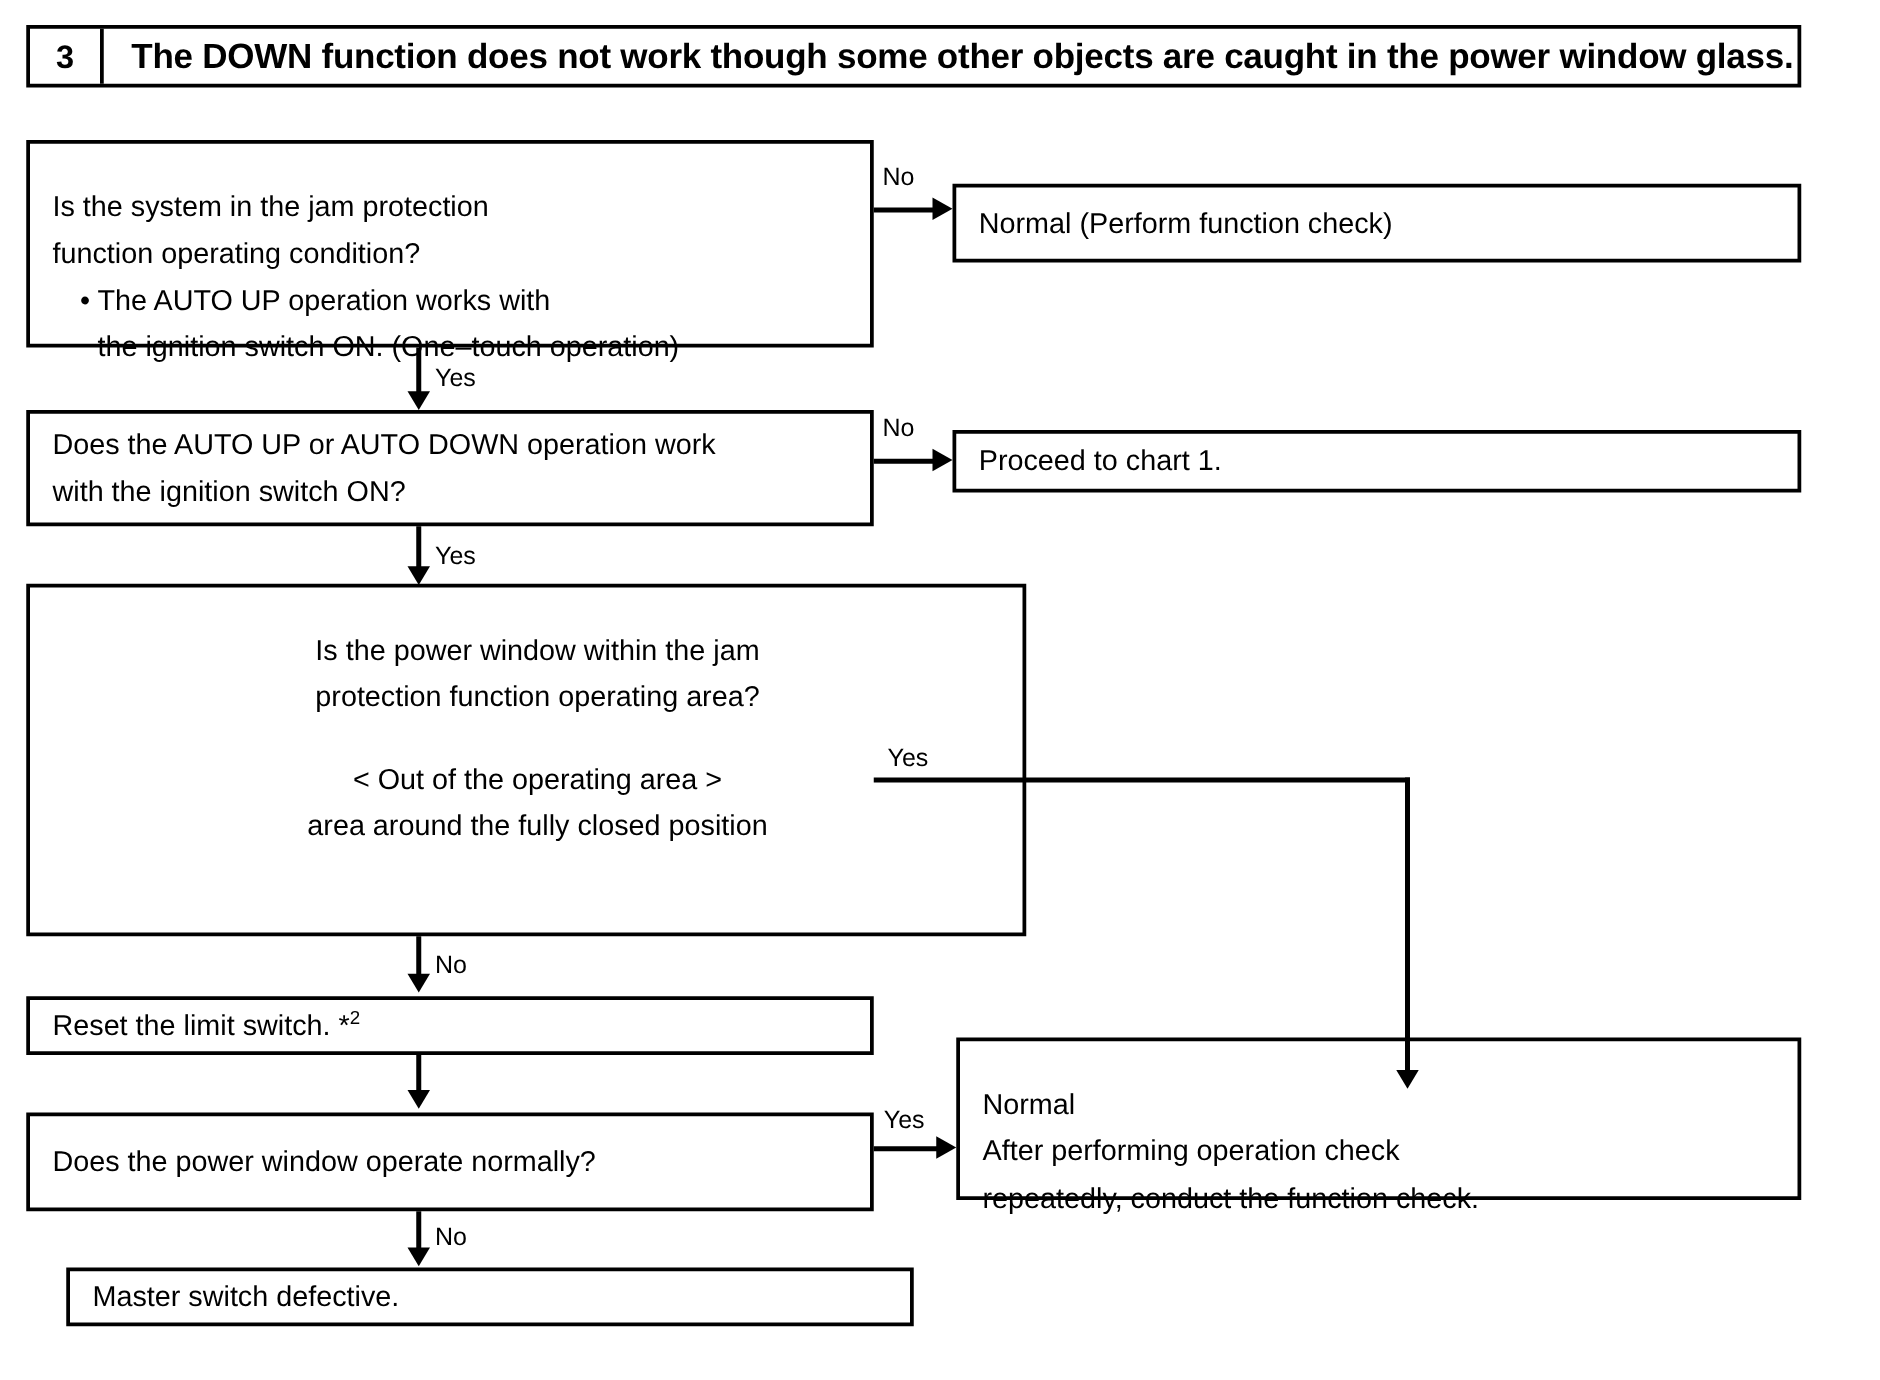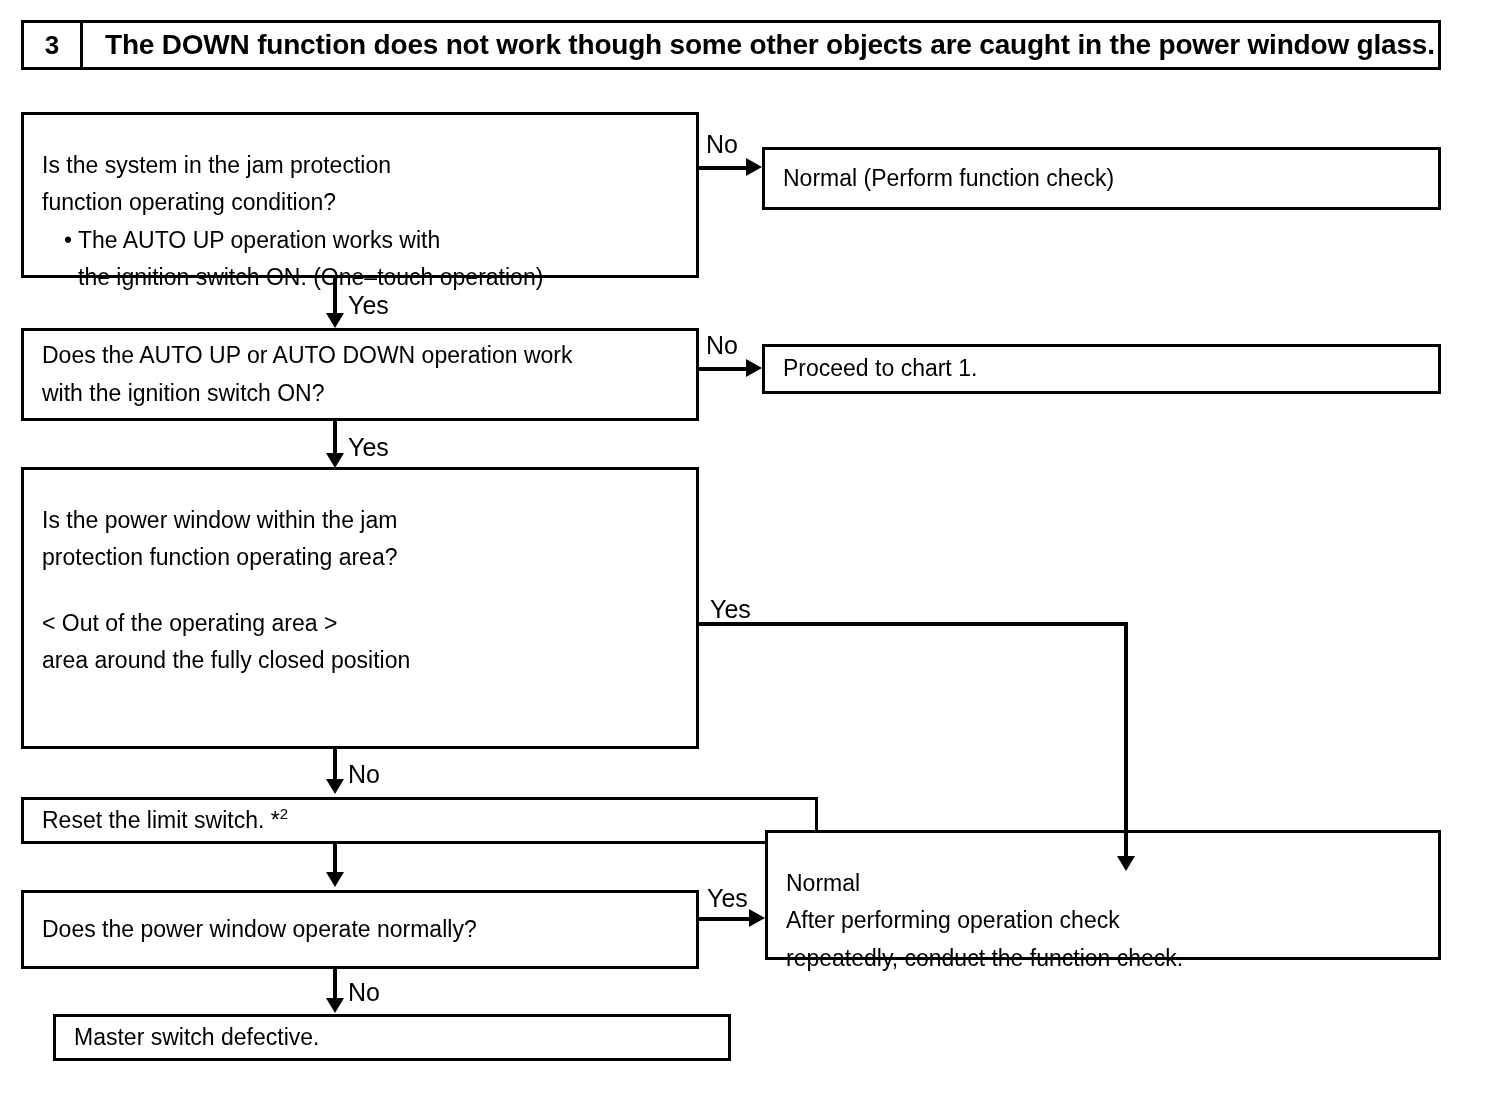--- a/index.html
+++ b/index.html
@@ -69,22 +69,22 @@
     white-space: pre-line;
   }
   .box.top-align {
     justify-content: flex-start;
     padding-top: 32px;
   }
 
   
   #box-q1   { left: 21px;  top: 112px; width: 678px; height: 166px; }
   #box-q2   { left: 21px;  top: 328px; width: 678px; height: 93px;  }
-  #box-q3   { left: 21px;  top: 467px; width: 678px; height: 282px; }
-  #box-reset{ left: 21px;  top: 797px; width: 797px; height: 47px;  }
+  #box-q3   { left: 21px;  top: 467px; width: 800px; height: 282px; align-items: center; }
+  #box-reset{ left: 21px;  top: 797px; width: 678px; height: 47px;  }
   #box-q4   { left: 21px;  top: 890px; width: 678px; height: 79px;  }
   #box-master{left: 21px;  top: 1014px;width: 678px; height: 47px; margin-left: 32px;  }
 
   
   #box-normal1 { left: 762px; top: 147px; width: 679px; height: 63px; }
   #box-chart1  { left: 762px; top: 344px; width: 679px; height: 50px; }
   #box-normal2 { left: 765px; top: 830px; width: 676px; height: 130px; }
 
   .b-line { display: block; }
   .b-indent { display: block; padding-left: 22px; }
@@ -116,21 +116,21 @@
   }
   .arrow-right {
     position: absolute;
     width: 0; height: 0;
     border-top: 9px solid transparent;
     border-bottom: 9px solid transparent;
     border-left: 16px solid #000;
   }
   .edge-label {
     position: absolute;
-    font-size: 25px;
+    font-size: 20px;
     line-height: 1;
     white-space: nowrap;
   }
 </style>
 </head>
 <body>
 
 <div class="stage">
 
   <div class="hdr">

